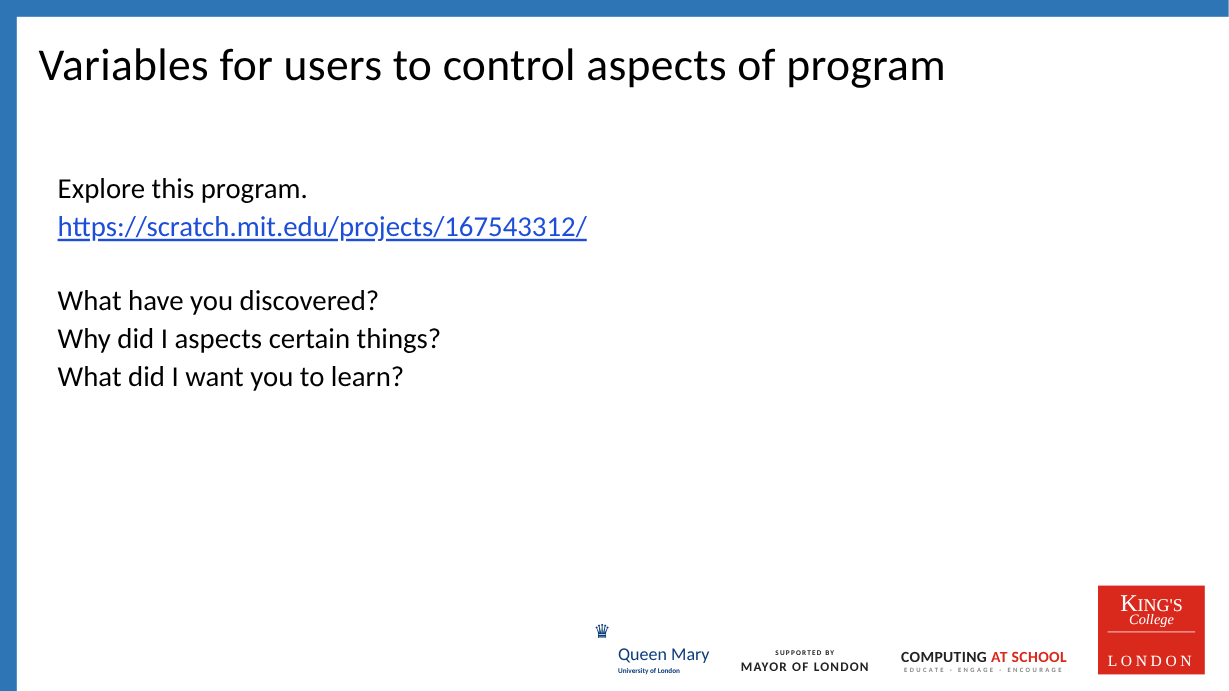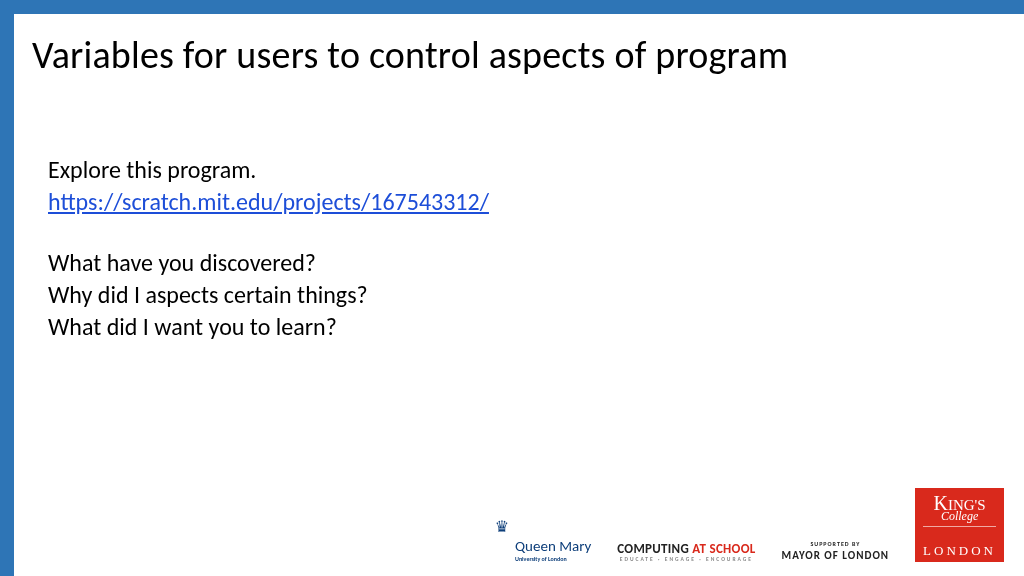--- a/index.html
+++ b/index.html
@@ -1,20 +1,20 @@
 <!DOCTYPE html>
 <html><head>
 <meta charset="utf-8">
 <style>
   * { margin: 0; padding: 0; box-sizing: border-box; }
   html, body { width: 1024px; height: 576px; font-family: Calibri, "Segoe UI", Arial, sans-serif; overflow: hidden; background: #fff; }
   .slide { width: 1024px; height: 576px; position: relative; border-top: 14px solid #2e75b6; border-left: 14px solid #2e75b6; background: #fff; }
   .title { position: absolute; top: 18px; left: 18px; font-size: 38px; font-weight: 400; color: #000; letter-spacing: 0.2px; }
   .activity { position: absolute; top: 80px; right: 20px; width: 110px; font-size: 18px; color: #000; line-height: 1.25; }
-  .body { position: absolute; top: 128px; left: 34px; width: 760px; font-size: 24px; color: #000; line-height: 1.32; margin-top: 12px; }
+  .body { position: absolute; top: 128px; left: 34px; width: 760px; font-size: 24px; color: #000; line-height: 1.32; }
   .body .line { display: block; }
   .body .gap { height: 30px; }
   .link { color: #1d4ed8; text-decoration: underline; }
   .footer { position: absolute; left: 0; right: 0; bottom: 14px; display: flex; justify-content: flex-end; align-items: flex-end; gap: 26px; padding: 0 20px 0 0; }
 
   .logo { display: flex; flex-direction: column; align-items: center; justify-content: flex-end; }
 
   .qm { flex-direction: row; align-items: center; gap: 6px; color: #0d3e7a; }
   .crown { font-size: 16px; color: #0d3e7a; }
   .qm-text { display: flex; flex-direction: column; line-height: 1; }
@@ -57,30 +57,30 @@
   <div class="footer">
 
     <div class="logo qm">
       <span class="crown">♛</span>
       <span class="qm-text">
         <span class="qm-main">Queen Mary</span>
         <span class="qm-sub">University of London</span>
       </span>
     </div>
 
+    <div class="logo mol">
+      <div class="mol-sup">SUPPORTED BY</div>
+      <div class="mol-main">MAYOR OF LONDON</div>
+    </div>
+
     <div class="logo cas">
       <div class="cas-main">
         <span class="c1">COMPUTING </span><span class="c2">AT SCHOOL</span>
       </div>
       <div class="cas-sub">EDUCATE · ENGAGE · ENCOURAGE</div>
-    </div>
-
-    <div class="logo mol">
-      <div class="mol-sup">SUPPORTED BY</div>
-      <div class="mol-main">MAYOR OF LONDON</div>
     </div>
 
     <div class="logo kcl">
       <div class="kcl-l1"><span class="big">K</span><span>ING'S</span></div>
       <div class="kcl-l2">College</div>
       <div class="kcl-l3">LONDON</div>
     </div>
 
   </div>
 

